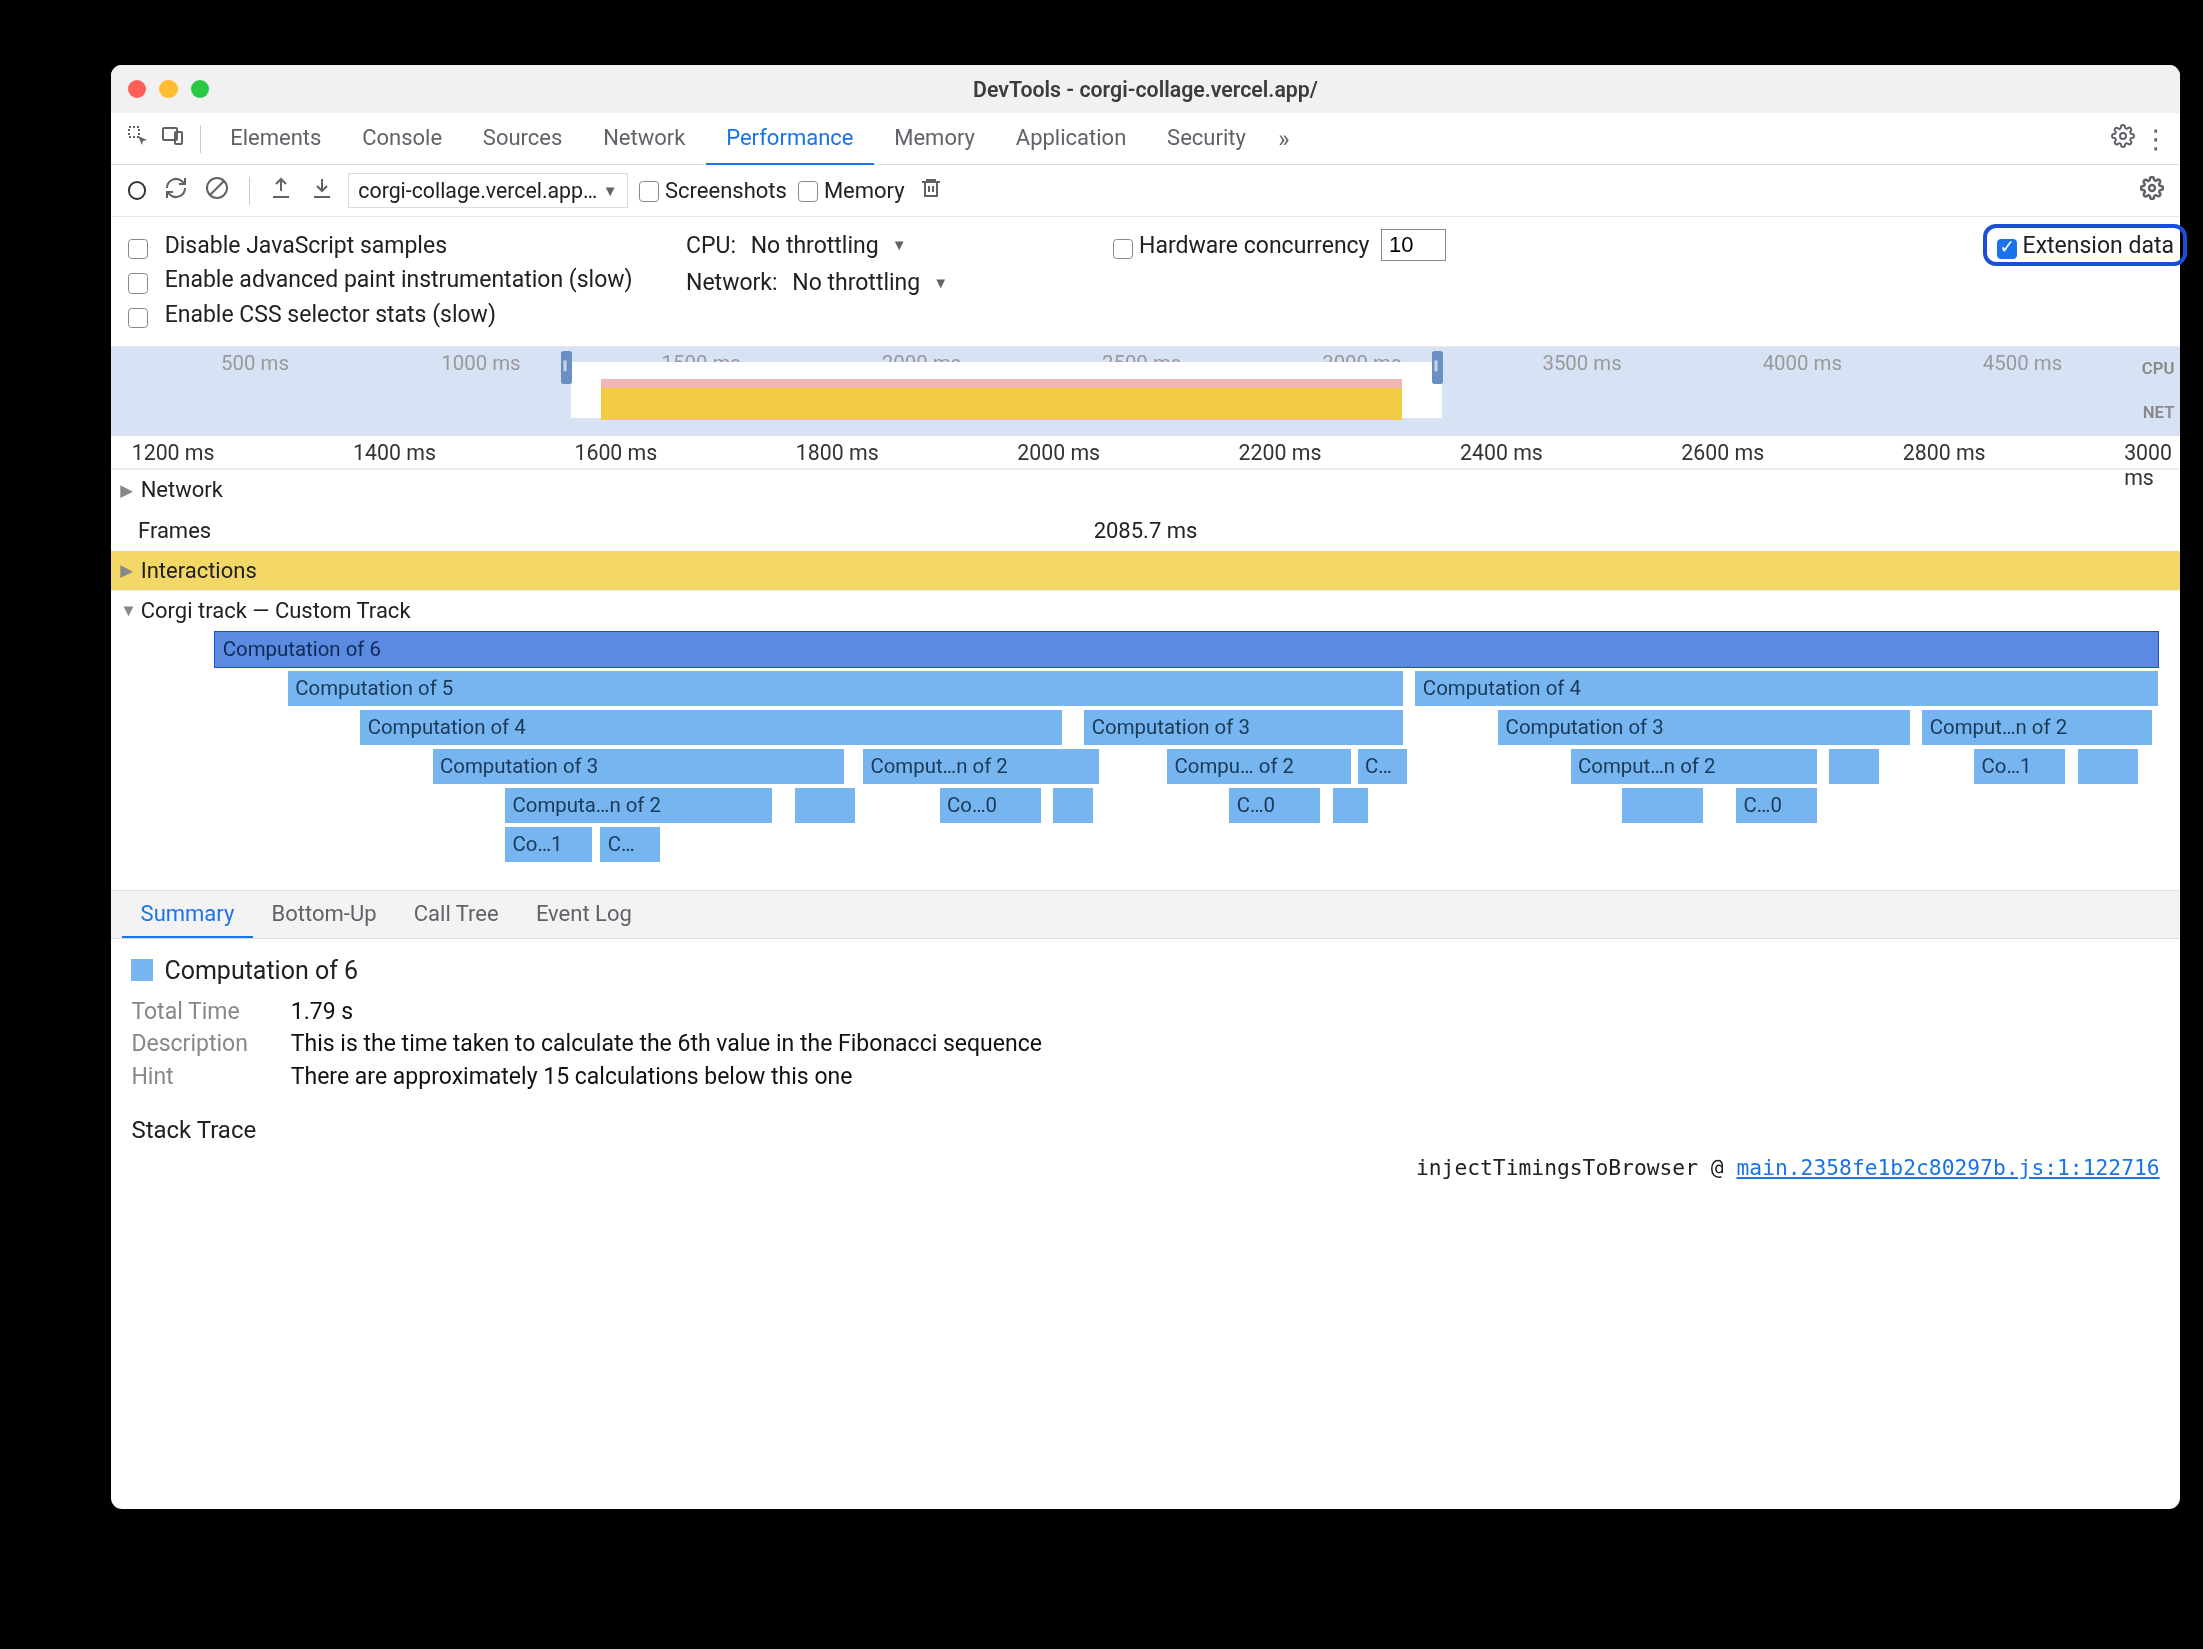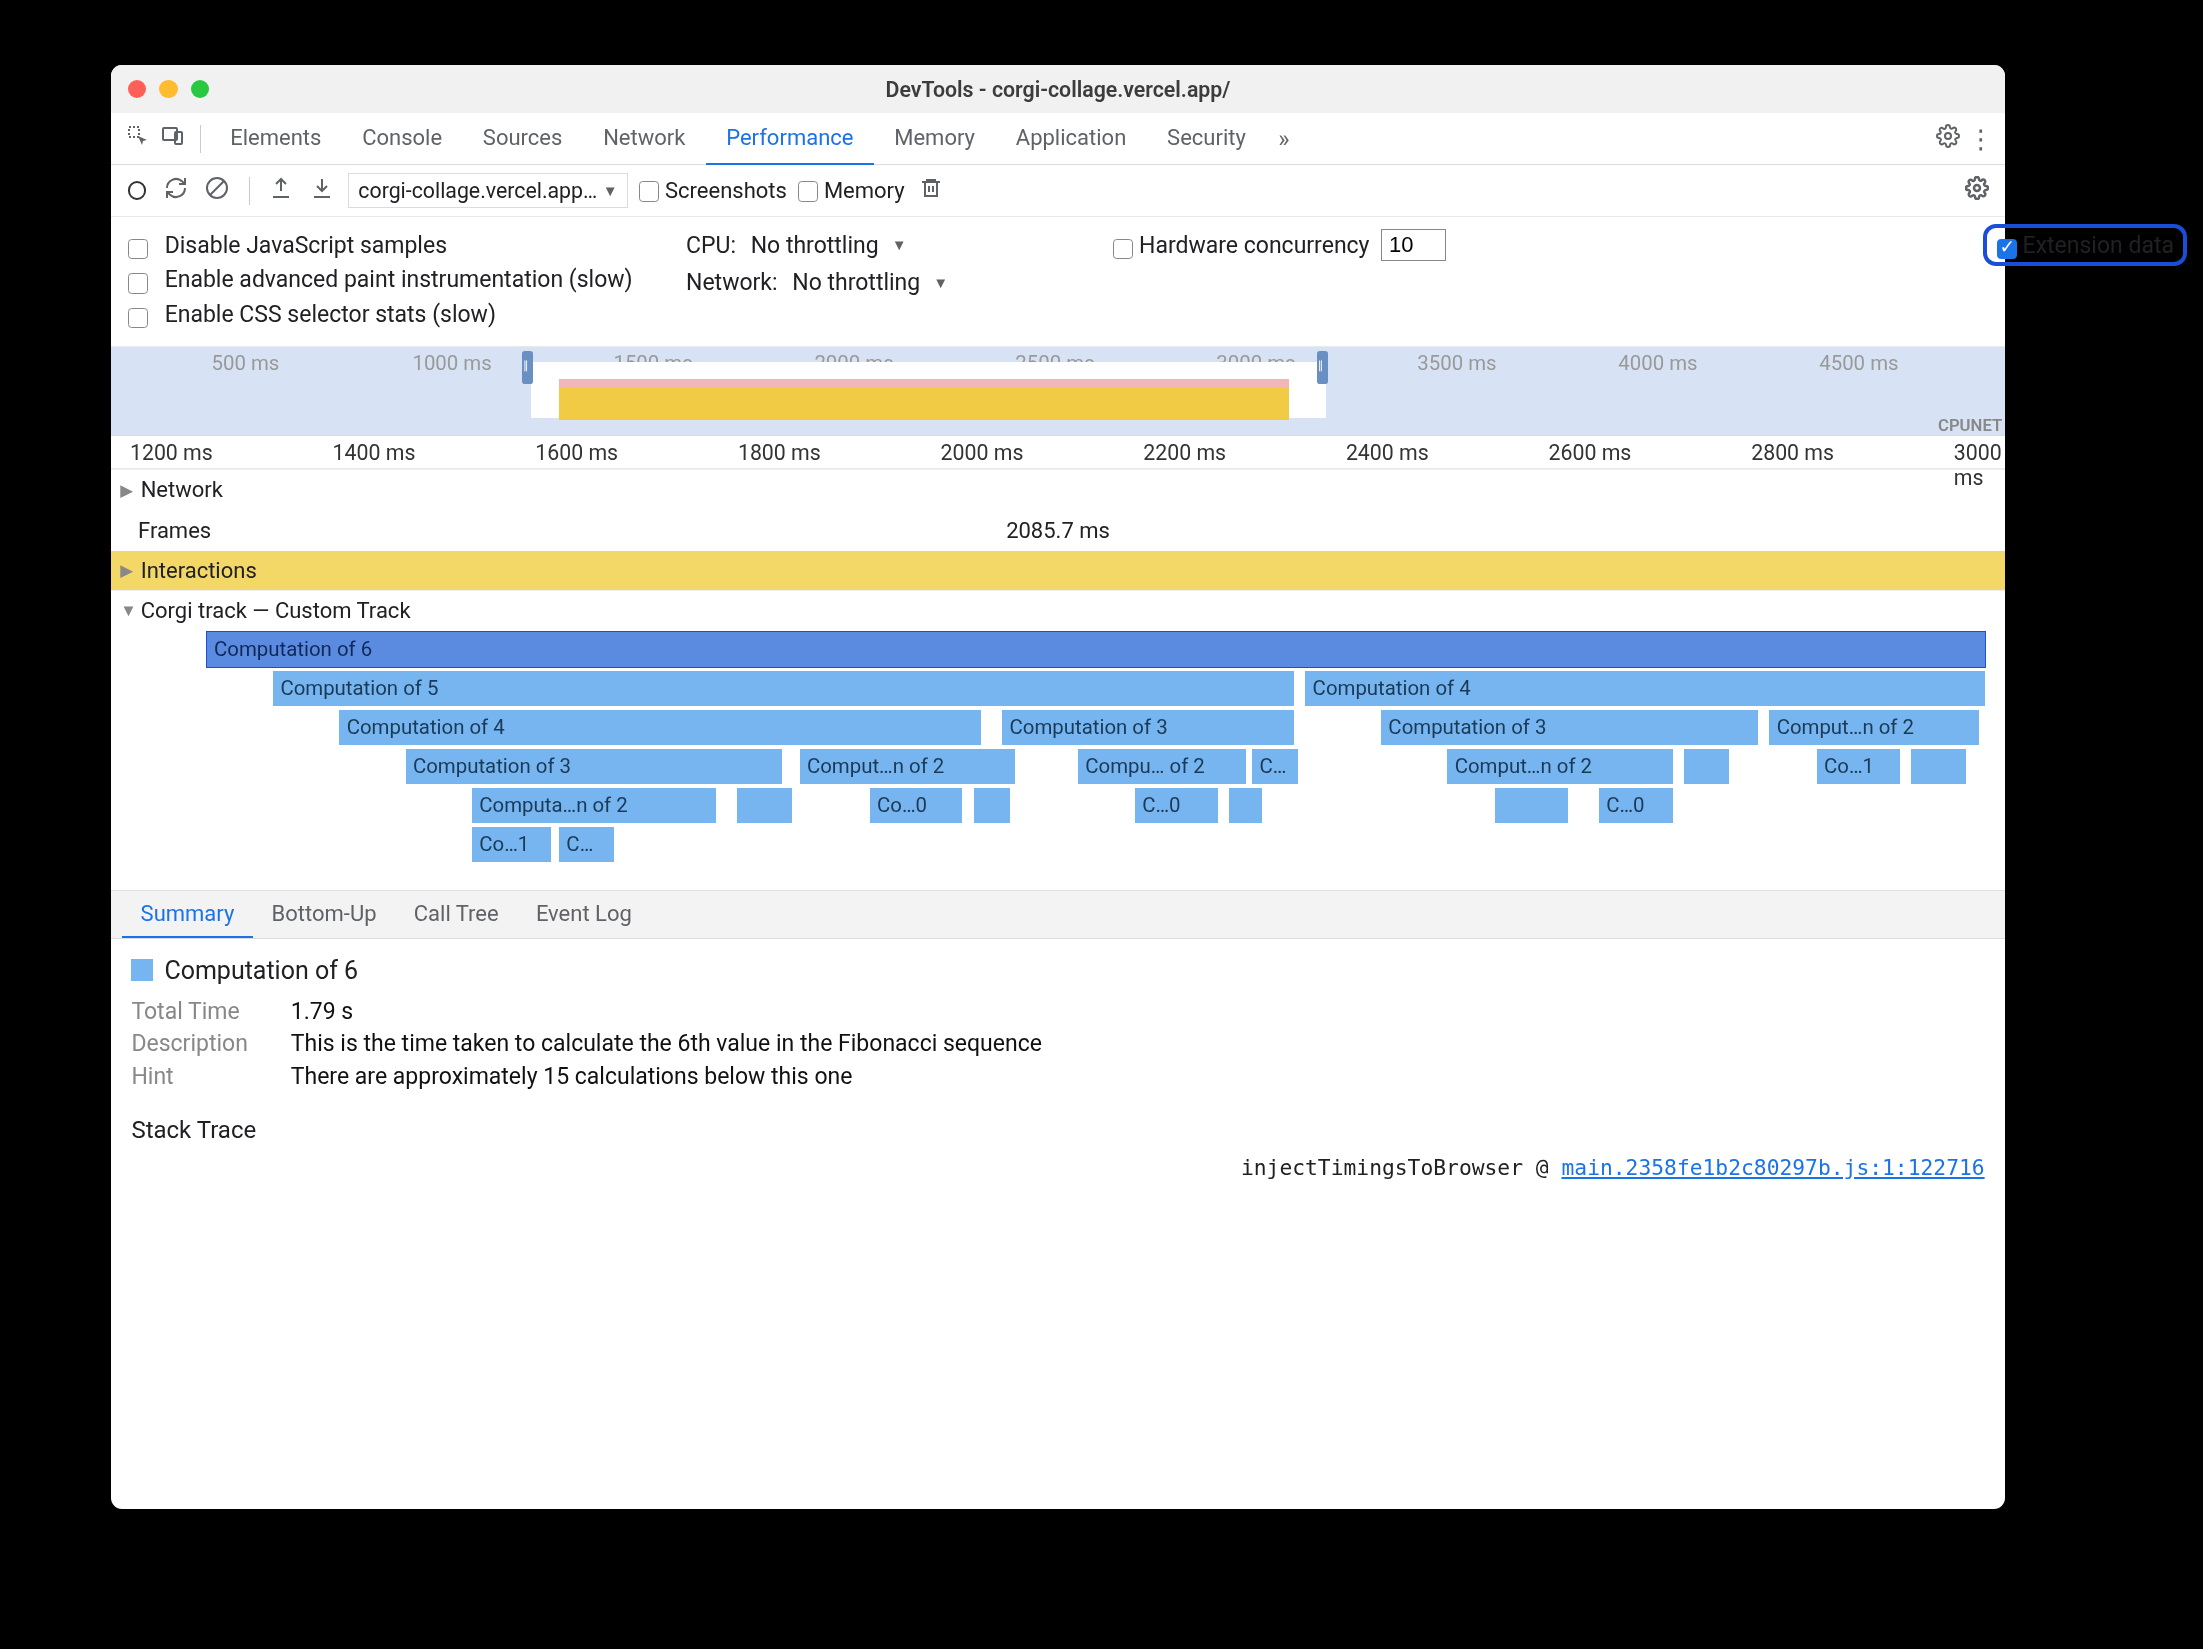--- a/index.html
+++ b/index.html
@@ -1,18 +1,18 @@
 <!DOCTYPE html>
 <html style="font-size:15px"><head>
 <meta charset="utf-8">
 <style>
   * { box-sizing: border-box; margin: 0; padding: 0; }
   body { background: #000; font-family: -apple-system, BlinkMacSystemFont, "Segoe UI", Roboto, Helvetica, Arial, sans-serif; font-size: 12px; color: #202124; }
   .stage { width: 2204px; height: 1649px; position: relative; padding: 65px 111px; }
-  .window { background: #fff; border-radius: 11px; width: 1894px; height: 1444px; box-shadow: 0 18.6px 56px rgba(0,0,0,.5); overflow: hidden; display: flex; flex-direction: column; font-size: 22px; }
+  .window { background: #fff; border-radius: 11px; width: 2069px; height: 1444px; box-shadow: 0 18.6px 56px rgba(0,0,0,.5); overflow: hidden; display: flex; flex-direction: column; font-size: 22px; }
   .titlebar { background: #f1f1f1; height: 48px; display: flex; align-items: center; padding: 0 16.7px; position: relative; }
   .traffic { display: flex; gap: 13px; }
   .tl { width: 18.6px; height: 18.6px; border-radius: 50%; }
   .tl.red { background: #ff5f57; }
   .tl.yellow { background: #febc2e; }
   .tl.green { background: #28c840; }
   .title { position: absolute; left: 0; right: 0; text-align: center; font-weight: 600; color: #3c3c3c; font-size: 21.3px; }
 
   .tabs { display: flex; align-items: center; height: 52px; border-bottom: 0.9px solid #dadce0; padding: 0 9.3px; }
   .tabs .ic { width: 35px; text-align: center; color: #5f6368; }
@@ -43,21 +43,21 @@
   .srow .col { display: flex; align-items: center; gap: 11px; }
 
   .overview { height: 89px; background: #d7e3f4; position: relative; border-bottom: 0.9px solid #dadce0; display: flex; }
   .ov-main { flex: 1; position: relative; }
   .ov-tick { position: absolute; top: 3.7px; font-size: 20.4px; color: #999; }
   .ov-band { position: absolute; top: 15px; height: 56px; background: #fff; }
   .ov-pink { position: absolute; top: 32px; height: 9.3px; background: #f3b6b6; }
   .ov-yellow { position: absolute; top: 41px; height: 32px; background: #f2cb44; }
   .ov-handle { position: absolute; top: 3.7px; width: 11px; height: 33px; background: #6a8fc3; border-radius: 2.8px; }
   .ov-handle::after { content: "∥"; color: #fff; font-size: 11px; position: absolute; top: 8.3px; left: 0.9px; }
-  .ov-labels { width: 67px; display: flex; flex-direction: row; justify-content: space-around; font-size: 16.7px; color: #888; font-weight: 600; align-items: flex-end; padding-right: 5.6px; }
+  .ov-labels { width: 67px; display: flex; flex-direction: column; justify-content: space-around; font-size: 16.7px; color: #888; font-weight: 600; align-items: flex-end; padding-right: 5.6px; }
 
   .ruler { display: flex; height: 33px; border-bottom: 0.9px solid #e8eaed; position: relative; font-size: 21.3px; color: #333; }
   .ruler .rt { position: absolute; top: 3.7px; }
 
   .lanes { position: relative; }
   .lane-head { height: 41px; display: flex; align-items: center; padding-left: 9.3px; font-size: 22px; border-top: 0.9px solid #eee; }
   .lane-head .tw { width: 16.7px; color: #888; font-size: 16.7px; margin-right: 3.7px; }
   .frames-row { height: 41px; display: flex; align-items: center; padding-left: 27px; font-size: 22px; color: #222; position: relative; }
   .frames-val { position: absolute; left: 50%; transform: translateX(-50%); }
   .interactions { height: 39px; background: #f4d867; display: flex; align-items: center; }

